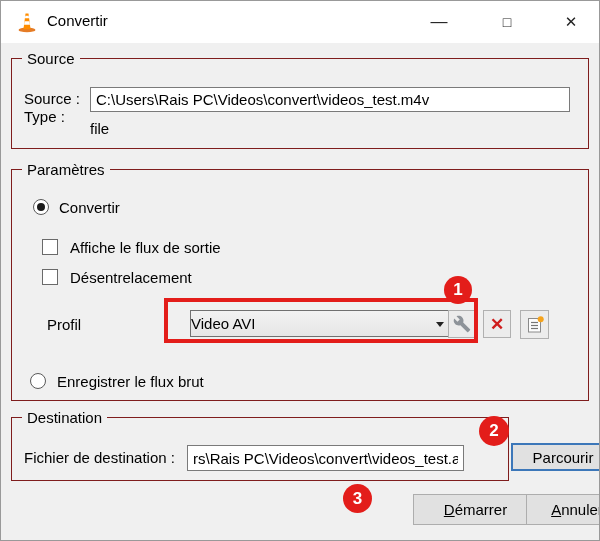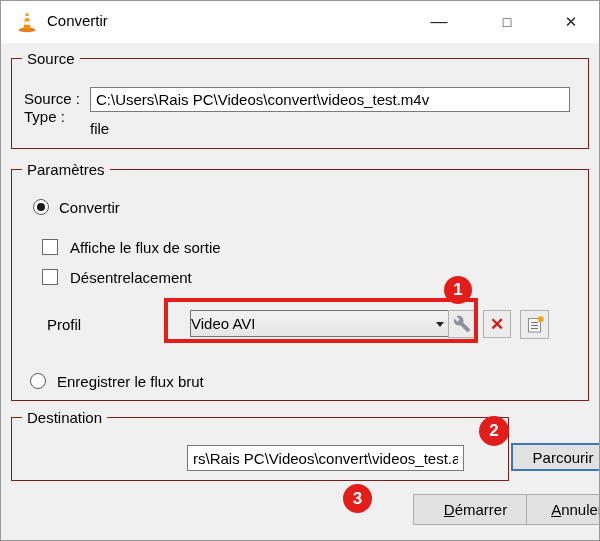--- a/index.html
+++ b/index.html
@@ -121,20 +121,21 @@
         <circle cx="15.7" cy="4.2" r="3" fill="#f5a31c"></circle>
       </svg>
     </button>
 
     <div class="radio" style="left:18px;top:203px;"></div>
     <span class="lbl" style="left:45px;top:203px;">Enregistrer le flux brut</span>
   </div>
 
   <div class="group" style="left:10px;top:416px;width:498px;height:64px;">
     <span class="group-label">Destination</span>
+    <span class="lbl" style="left:12px;top:31px;">Fichier de destination :</span>
     <input class="text-input" style="left: 175px; top: 27px; width: 277px; height: 26px;" readonly="" value="rs\Rais PC\Videos\convert\videos_test.avi">
   </div>
   <button class="btn" id="browse-btn">
     <span>Parcourir</span>
   </button>
 
   <button class="btn" id="start-btn">
     <span><span class="u">D</span><span>émarrer</span></span>
   </button>
   <button class="btn" id="cancel-btn">

